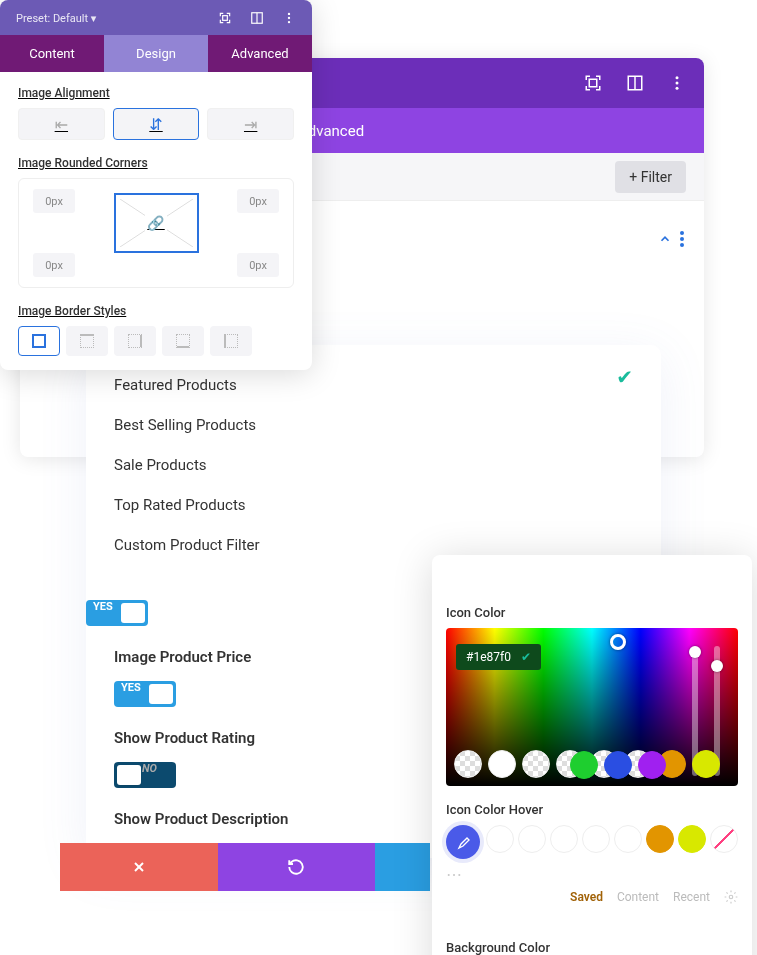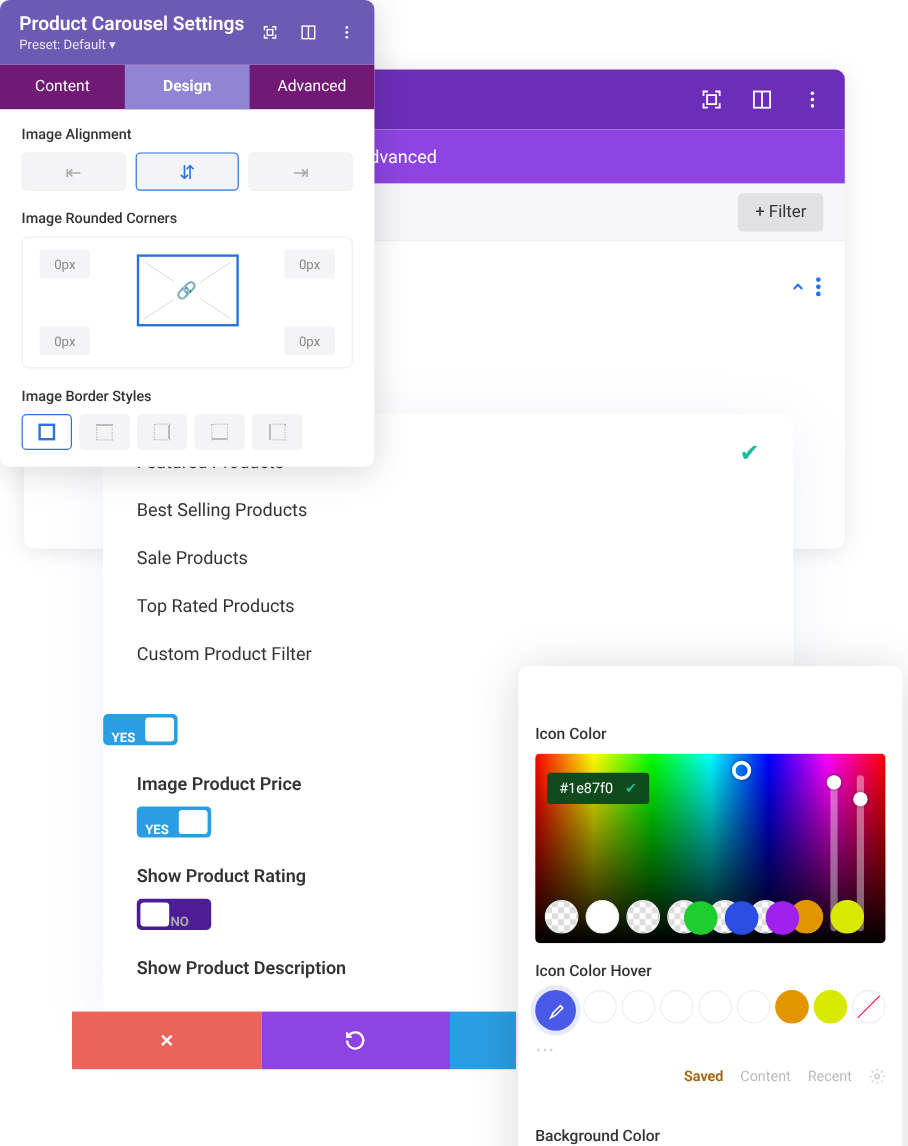--- a/index.html
+++ b/index.html
@@ -17,22 +17,22 @@
 
 
 .front-panel { position: absolute; left: 0; top: 0; width: 312px; background: #fff; border-radius: 8px; box-shadow: 0 4px 30px rgba(0,0,0,0.15); z-index: 3; }
 .front-header { background: #6c5ab5; border-radius: 8px 8px 0 0; padding: 10px 16px; color: #fff; display: flex; justify-content: space-between; align-items: center; }
 .front-title { font-size: 16px; font-weight: 600; }
 .front-preset { font-size: 11px; opacity: 0.85; margin-top: 2px; }
 .front-header-right { display: flex; gap: 18px; }
 .front-header-right svg { width: 14px; height: 14px; }
 .front-tabs { display: flex; background: #701a75; }
 .front-tab { flex: 1; text-align: center; padding: 11px 0; font-size: 13px; color: #fff; cursor: pointer; }
-.front-tab.active { background: #9284d4; font-weight: bold; }
-.front-body { padding: 14px 18px; }
+.front-tab.active { background: #9284d4; }
+.front-body { padding: 14px 18px; text-decoration: underline; }
 .section-label { font-size: 12px; color: #333; margin-bottom: 8px; font-weight: 500; }
 .align-row { display: flex; gap: 8px; margin-bottom: 16px; }
 .align-btn { flex: 1; height: 32px; background: #f4f4f7; border: 1px solid #f0f0f0; border-radius: 4px; display: flex; align-items: center; justify-content: center; color: #aaa; font-size: 16px; }
 .align-btn.active { border-color: #2a72de; color: #2a72de; }
 .corners-box { border: 1px solid #eee; border-radius: 6px; padding: 0; margin-bottom: 16px; position: relative; }
 .corner-input { position: absolute; width: 42px; height: 24px; background: #f4f4f7; border: none; border-radius: 3px; text-align: center; font-size: 11px; color: #888; }
 .corner-tl { top: 10px; left: 14px; }
 .corner-tr { top: 10px; right: 14px; }
 .corner-bl { bottom: 10px; left: 14px; }
 .corner-br { bottom: 10px; right: 14px; }
@@ -44,23 +44,23 @@
 .border-btn.active { background: #fff; border: 1px solid #2a72de; }
 .border-swatch { width: 14px; height: 14px; }
 
 
 .mid-box { position: absolute; left: 86px; top: 345px; width: 575px; background: #fff; border-radius: 10px; box-shadow: 0 10px 50px rgba(100,120,200,0.1); padding: 20px 28px; z-index: 2; }
 .check-corner { position: absolute; top: 20px; right: 28px; color: #1abc9c; font-size: 20px; }
 .dropdown-item { padding: 11px 0; font-size: 15px; color: #333; cursor: pointer; }
 .toggle-section { margin-top: 30px; }
 .toggle-row { margin-bottom: 22px; }
 .toggle-label { font-size: 15px; font-weight: 600; color: #333; margin-bottom: 10px; }
-.toggle { display: inline-flex; align-items: flex-end; width: 62px; height: 26px; border-radius: 4px; position: relative; cursor: pointer; }
+.toggle { display: inline-flex; align-items: flex-start; width: 62px; height: 26px; border-radius: 4px; position: relative; cursor: pointer; }
 .toggle.on { background: #2a9ee2; }
-.toggle.off { background: #4c1d95; }
+.toggle.off { background: #0c4a6e; font-style: italic; }
 .toggle-text { font-size: 11px; font-weight: 700; color: #fff; padding-left: 7px; }
 .toggle.off .toggle-text { color: #aaa; padding-left: 28px; }
 .toggle-knob { position: absolute; width: 24px; height: 20px; background: #fff; border-radius: 3px; top: 3px; }
 .toggle.on .toggle-knob { right: 3px; }
 .toggle.off .toggle-knob { left: 3px; background: #fff; box-shadow: 0 1px 2px rgba(0,0,0,0.1); }
 
 
 .action-bar { position: absolute; left: 60px; top: 843px; width: 370px; height: 48px; display: flex; z-index: 2; }
 .action-btn { flex: 1; display: flex; align-items: center; justify-content: center; color: #fff; font-size: 18px; cursor: pointer; }
 .action-cancel { background: #eb6359; }
@@ -176,21 +176,20 @@
         <path d="M3 12a9 9 0 1 0 3-6.7L3 8"></path>
         <polyline points="3 3 3 8 8 8"></polyline>
       </svg>
   </div>
   <div class="action-btn action-save"></div>
 </div>
 
 <div class="front-panel">
   <div class="front-header">
     <div>
-      <div class="front-title">Product Carousel Settings</div>
       <div class="front-preset"><span>Preset: Default</span> ▾</div>
     </div>
     <div class="front-header-right">
       <svg viewBox="0 0 24 24" fill="none" stroke="#fff" stroke-width="2">
           <rect x="8" y="8" width="8" height="8"></rect>
           <path d="M4 9V4h5M20 9V4h-5M4 15v5h5M20 15v5h-5"></path>
         </svg>
       <svg viewBox="0 0 24 24" fill="none" stroke="#fff" stroke-width="2">
           <rect x="3" y="3" width="18" height="18"></rect>
           <line x1="12" y1="3" x2="12" y2="21"></line>

